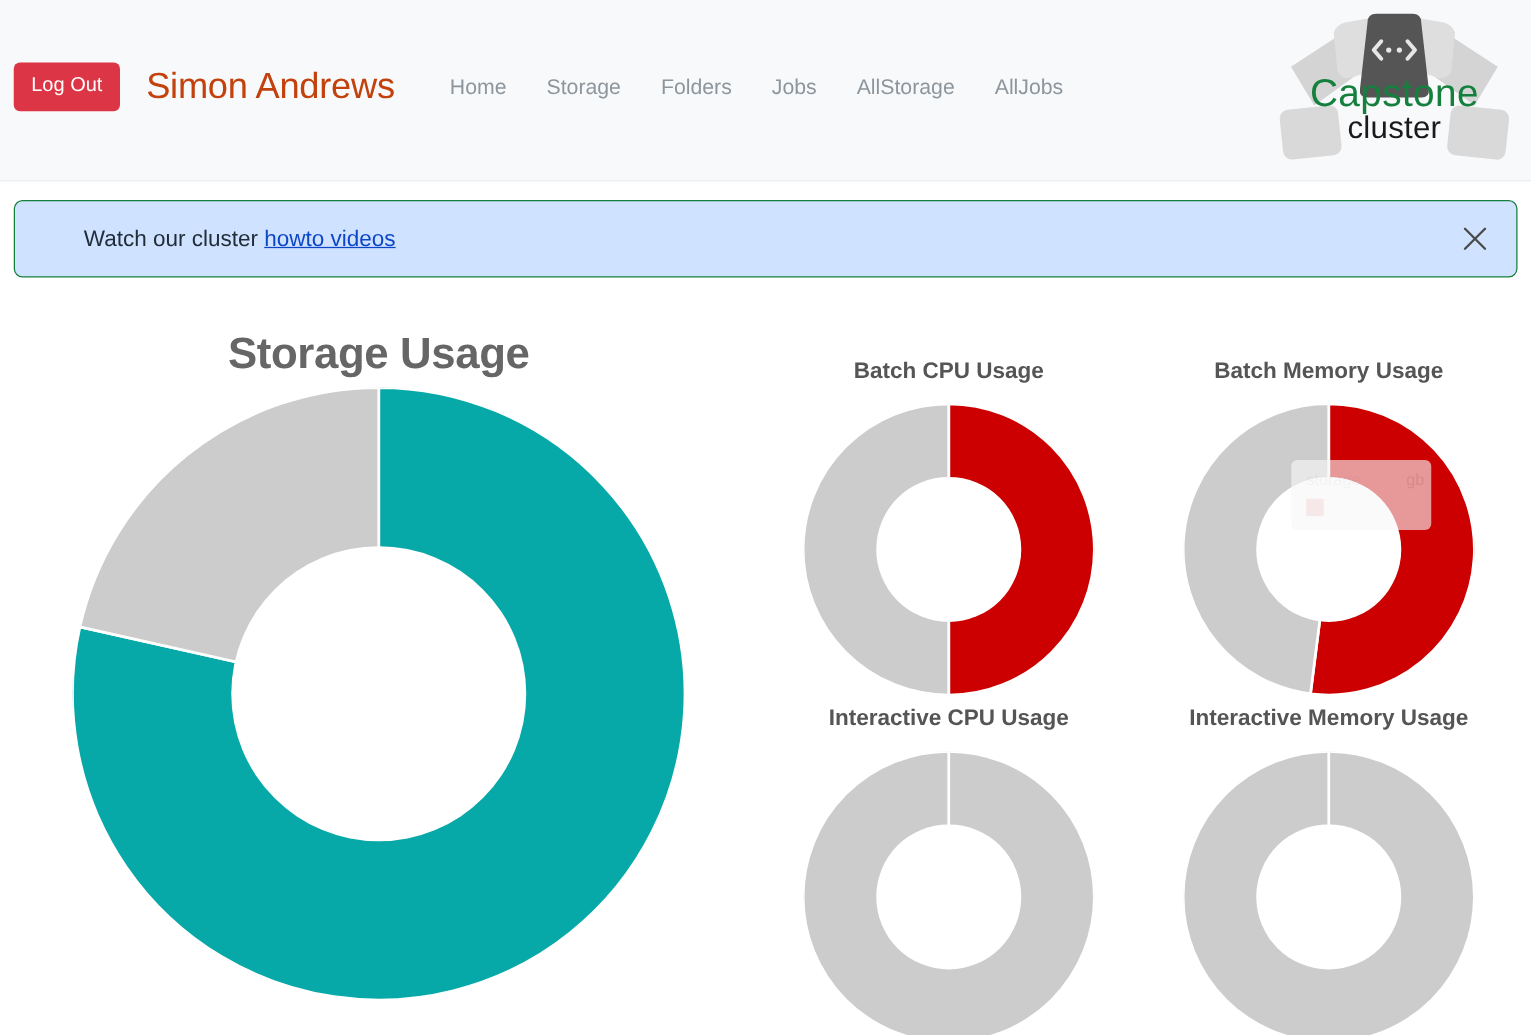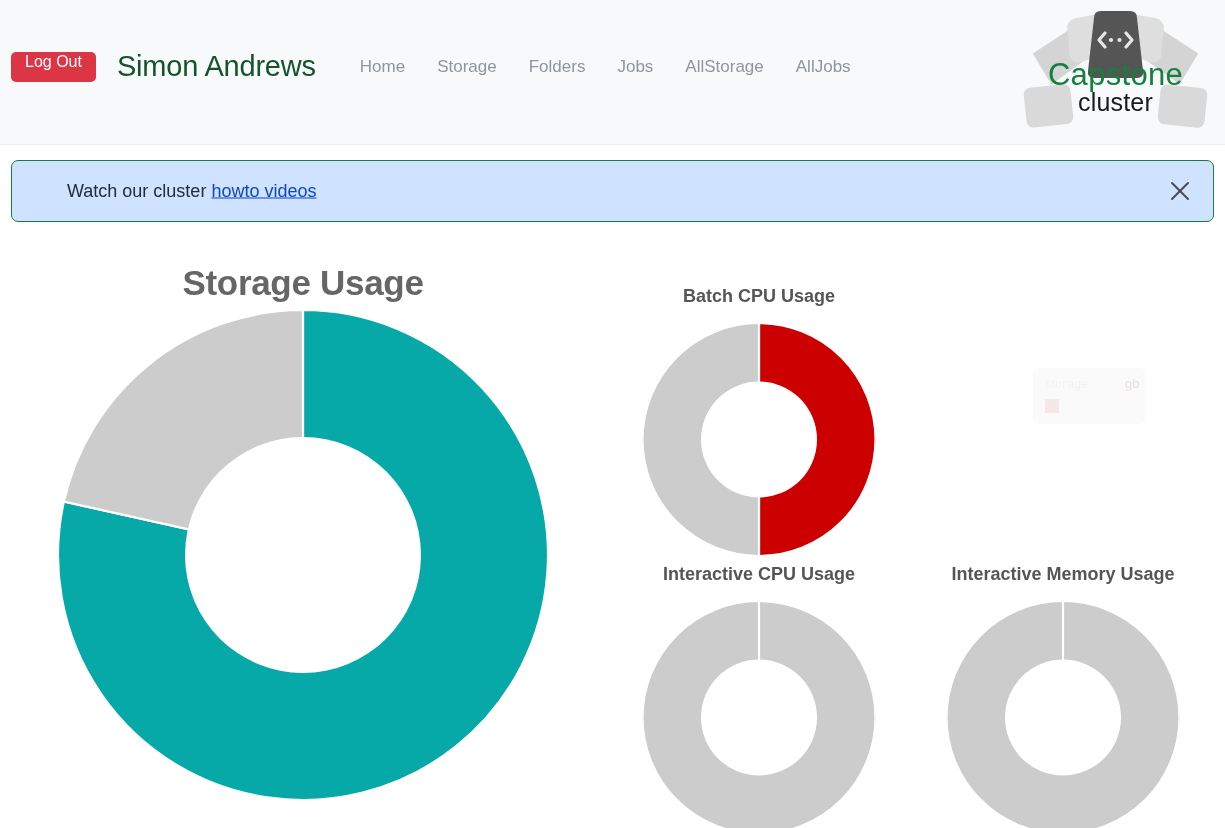--- a/index.html
+++ b/index.html
@@ -28,28 +28,28 @@
     align-items: center;
   }
   .logout-btn {
     background: #dc3545;
     color: #ffffff;
     border: none;
     border-radius: 5px;
     font-family: "Liberation Sans", sans-serif;
     font-size: 16px;
     line-height: 1;
-    padding: 2px 14px 12px 14px;
+    padding: 11px 14px 12px 14px;
     cursor: pointer;
     white-space: nowrap;
   }
   .user-name {
     margin-left: 21px;
     font-size: 29px;
-    color: #14532d;
+    color: #c2410c;
     font-weight: 400;
     white-space: nowrap;
     letter-spacing: -0.2px;
   }
   .nav-links {
     display: flex;
     align-items: center;
     margin-left: 28px;
   }
   .nav-link {
@@ -329,20 +329,32 @@
         <svg width="233" height="233" viewBox="0 0 233 233" xmlns="http://www.w3.org/2000/svg">
           <g class="slices">
               <path d="M 116.5 116.5 L 116.50 0.00 A 116.5 116.5 0 0 1 116.50 233.00 Z" fill="#cc0000" stroke="#ffffff" stroke-width="2.2"></path>
               <path d="M 116.5 116.5 L 116.50 233.00 A 116.5 116.5 0 0 1 116.50 0.00 Z" fill="#cccccc" stroke="#ffffff" stroke-width="2.2"></path>
             </g>
           <circle cx="116.5" cy="116.5" r="58" fill="#ffffff"></circle>
         </svg>
       </div>
     </div>
 
+    <div class="small-chart sc-pos-1">
+      <div class="small-title">Batch Memory Usage</div>
+      <div class="small-donut">
+        <svg width="233" height="233" viewBox="0 0 233 233" xmlns="http://www.w3.org/2000/svg">
+          <g class="slices">
+              <path d="M 116.5 116.5 L 116.50 0.00 A 116.5 116.5 0 1 1 101.90 232.08 Z" fill="#cc0000" stroke="#ffffff" stroke-width="2.2"></path>
+              <path d="M 116.5 116.5 L 101.90 232.08 A 116.5 116.5 0 0 1 116.50 0.00 Z" fill="#cccccc" stroke="#ffffff" stroke-width="2.2"></path>
+            </g>
+          <circle cx="116.5" cy="116.5" r="58" fill="#ffffff"></circle>
+        </svg>
+      </div>
+    </div>
 
     <div class="small-chart sc-pos-2">
       <div class="small-title">Interactive CPU Usage</div>
       <div class="small-donut">
         <svg width="233" height="233" viewBox="0 0 233 233" xmlns="http://www.w3.org/2000/svg">
           <g class="slices">
               <circle cx="116.5" cy="116.5" r="116.5" fill="#cccccc" stroke="#ffffff" stroke-width="2.2"></circle>
               <line x1="116.5" y1="116.5" x2="116.5" y2="0" stroke="#ffffff" stroke-width="2.2"></line>
             </g>
           <circle cx="116.5" cy="116.5" r="58" fill="#ffffff"></circle>

